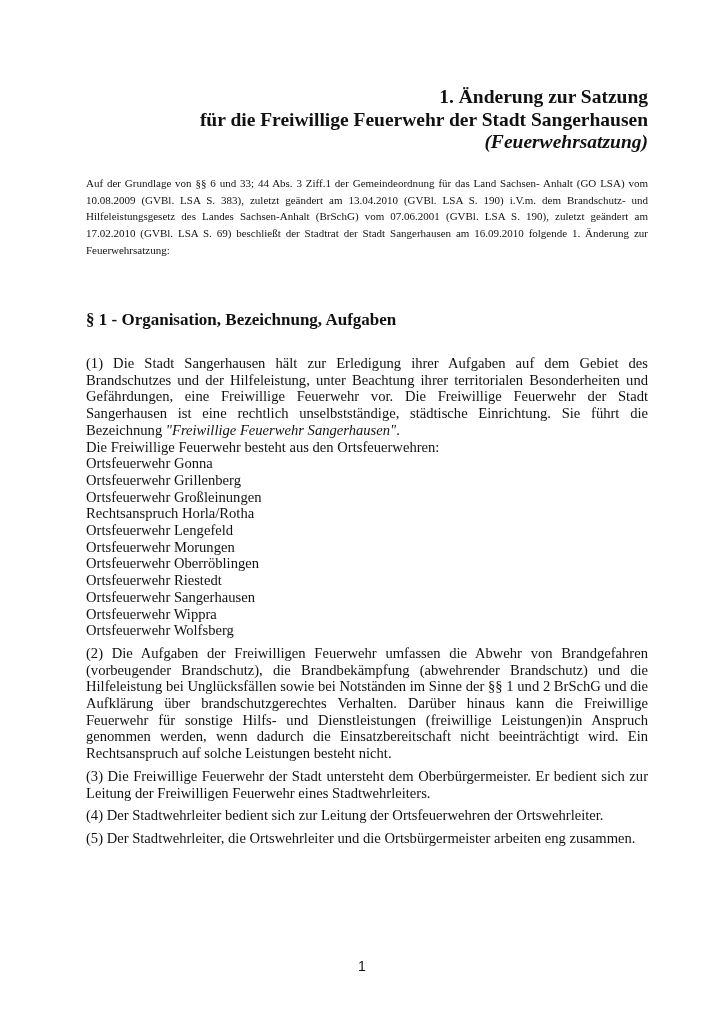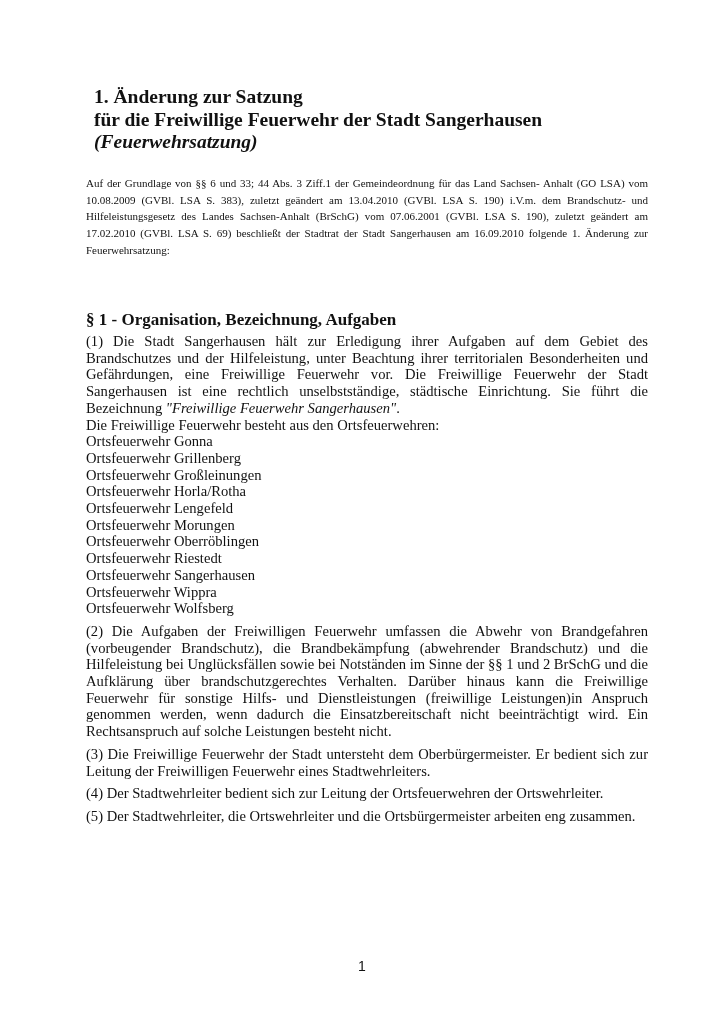--- a/index.html
+++ b/index.html
@@ -16,24 +16,24 @@
     color: #111111;
   }
   .page {
     position: absolute;
     left: 86px;
     top: 0;
     width: 562px;
   }
   .title-block {
     position: absolute;
-    left: 8px;
+    left: 0;
     top: 86px;
     width: 562px;
-    text-align: left;
+    text-align: right;
     font-weight: bold;
     font-size: 19.5px;
     line-height: 22.5px;
   }
   .title-block .italic { font-style: italic; }
   .preamble {
     position: absolute;
     left: 0;
     top: 175px;
     width: 562px;
@@ -89,29 +89,29 @@
     <div>1. Änderung zur Satzung</div>
     <div>für die Freiwillige Feuerwehr der Stadt Sangerhausen</div>
     <div class="italic">(Feuerwehrsatzung)</div>
   </div>
 
   <div class="preamble">Auf der Grundlage von §§ 6 und 33; 44 Abs. 3 Ziff.1 der Gemeindeordnung für das Land Sachsen- Anhalt (GO LSA) vom 10.08.2009 (GVBl. LSA S. 383), zuletzt geändert am 13.04.2010 (GVBl. LSA S. 190) i.V.m. dem Brandschutz- und Hilfeleistungsgesetz des Landes Sachsen-Anhalt (BrSchG) vom 07.06.2001 (GVBl. LSA S. 190), zuletzt geändert am 17.02.2010 (GVBl. LSA S. 69) beschließt der Stadtrat der Stadt Sangerhausen am 16.09.2010 folgende 1. Änderung zur Feuerwehrsatzung:</div>
 
   <div class="section-heading">§ 1 - Organisation, Bezeichnung, Aufgaben</div>
 
   <div class="body-text">
-    <p class="para" style="margin-bottom:0;">
+    <p class="para" style="margin-bottom:0;margin-top:22px;">
       <span>(1) Die Stadt Sangerhausen hält zur Erledigung ihrer Aufgaben auf dem Gebiet des Brandschutzes und der Hilfeleistung, unter Beachtung ihrer territorialen Besonderheiten und Gefährdungen, eine Freiwillige Feuerwehr vor. Die Freiwillige Feuerwehr der Stadt Sangerhausen ist eine rechtlich unselbstständige, städtische Einrichtung. Sie führt die Bezeichnung </span><span class="em">"Freiwillige Feuerwehr Sangerhausen"</span><span>.</span>
     </p>
     <div>Die Freiwillige Feuerwehr besteht aus den Ortsfeuerwehren:</div>
     <ul class="list" id="ofw-list">
         <li>Ortsfeuerwehr Gonna</li>
         <li>Ortsfeuerwehr Grillenberg</li>
         <li>Ortsfeuerwehr Großleinungen</li>
-        <li>Ortsfeuerwehr Horla/Rotha</li>
+        <li>Rechtsanspruch Horla/Rotha</li>
         <li>Ortsfeuerwehr Lengefeld</li>
         <li>Ortsfeuerwehr Morungen</li>
         <li>Ortsfeuerwehr Oberröblingen</li>
         <li>Ortsfeuerwehr Riestedt</li>
         <li>Ortsfeuerwehr Sangerhausen</li>
         <li>Ortsfeuerwehr Wippra</li>
         <li>Ortsfeuerwehr Wolfsberg</li>
       </ul>
     <p class="para justified-last">(2) Die Aufgaben der Freiwilligen Feuerwehr umfassen die Abwehr von Brandgefahren (vorbeugender Brandschutz), die Brandbekämpfung (abwehrender Brandschutz) und die Hilfeleistung bei Unglücksfällen sowie bei Notständen im Sinne der §§ 1 und 2 BrSchG und die Aufklärung über brandschutzgerechtes Verhalten. Darüber hinaus kann die Freiwillige Feuerwehr für sonstige Hilfs- und Dienstleistungen (freiwillige Leistungen)in Anspruch genommen werden, wenn dadurch die Einsatzbereitschaft nicht beeinträchtigt wird. Ein Rechtsanspruch auf solche Leistungen besteht nicht.</p>
     <p class="para justified-last">(3) Die Freiwillige Feuerwehr der Stadt untersteht dem Oberbürgermeister. Er bedient sich zur Leitung der Freiwilligen Feuerwehr eines Stadtwehrleiters.</p>

